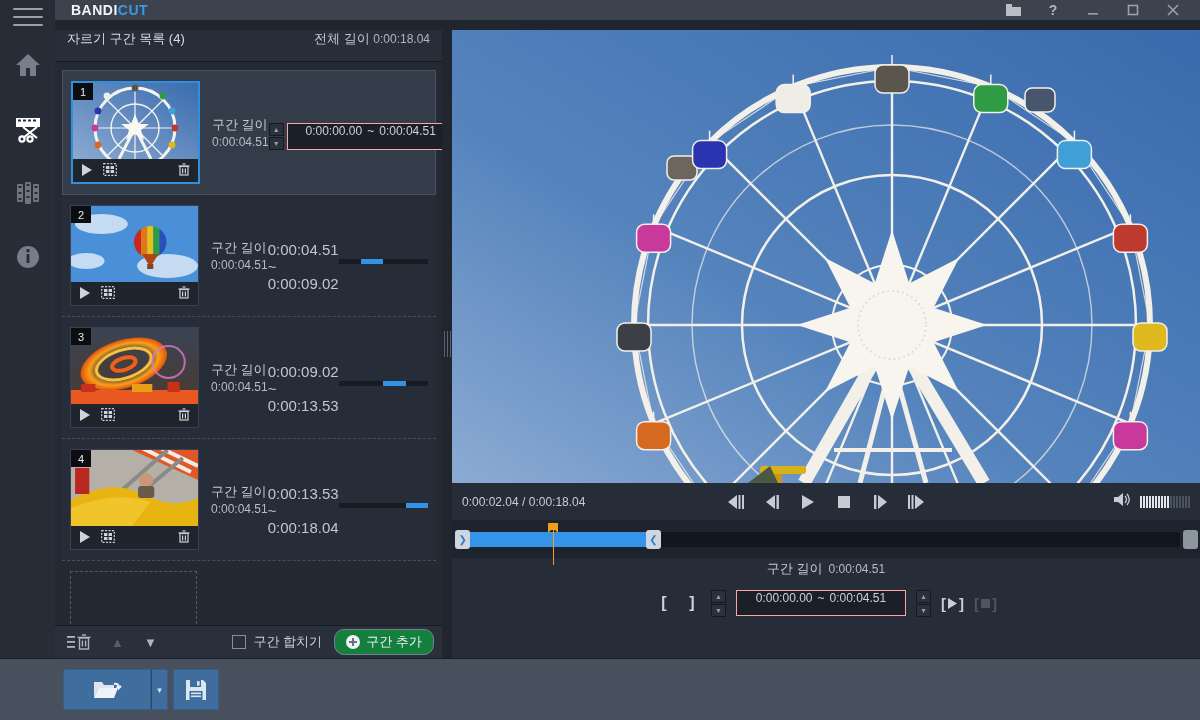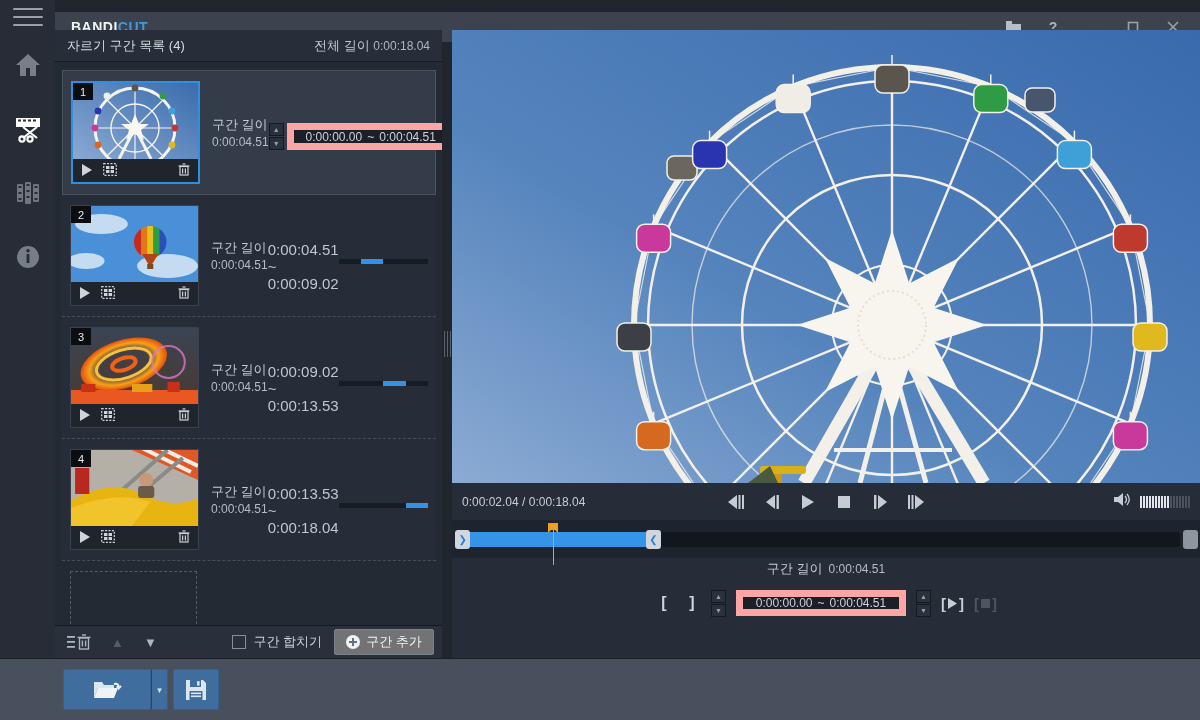--- a/index.html
+++ b/index.html
@@ -1,21 +1,21 @@
 <!DOCTYPE html>
 <html><head>
 <meta charset="utf-8">
 <style>
   * { margin:0; padding:0; box-sizing:border-box; }
   html,body { width:1200px; height:720px; overflow:hidden; background:#20252e;
     font-family:"Liberation Sans","DejaVu Sans",sans-serif; }
   .win { position:relative; width:1200px; height:720px; background:#20252e; }
 
   
-  .topbar { position:absolute; left:55px; top:12px; right:0; height:30px; background:#3c434f;
+  .topbar { position:absolute; left:55px; top:0; right:0; height:20px; background:#3c434f;
     display:flex; align-items:center; }
   .brand { margin-left:16px; font-size:14px; font-weight:700; letter-spacing:.5px; }
   .brand .b1 { color:#f2f4f7; } .brand .b2 { color:#3b9ae1; }
   .topbar-right { margin-left:auto; display:flex; align-items:center; gap:14px; padding-right:14px; }
   .tb-btn { width:26px; height:20px; display:flex; align-items:center; justify-content:center;
     color:#aeb5bf; font-size:13px; cursor:default; }
   .tb-help { font-weight:700; font-size:14px; }
 
   
   .sidebar { position:absolute; left:0; top:0; width:55px; height:720px; background:#272c36;
@@ -24,21 +24,21 @@
     justify-content:space-between; }
   .hamburger span { display:block; height:2px; background:#99a0a9; border-radius:1px; }
   .side-icons { margin-top:24px; display:flex; flex-direction:column; align-items:center; gap:34px; }
   .side-ic { width:30px; height:30px; display:flex; align-items:center; justify-content:center; }
   .side-gear { position:absolute; bottom:12px; left:0; width:55px; display:flex; justify-content:center;
     font-size:24px; color:#8a919c; }
 
   
   .left-panel { position:absolute; left:55px; top:30px; width:387px; bottom:62px; background:#242a34;
     display:flex; flex-direction:column; }
-  .lp-header { height:32px; display:flex; align-items:center; padding:0 12px; background:#272e39;
+  .lp-header { height:32px; display:flex; padding:0 12px; background:#272e39;
     border-bottom:1px solid #161a21; }
   .lp-title { color:#d6dbe2; font-size:13px; }
   .lp-total { margin-left:auto; color:#c3c9d2; font-size:13px; }
   .lp-total b { font-weight:400; color:#aeb6c1; font-size:12px; }
   .lp-list { flex:1; padding:8px 6px 0 7px; overflow:hidden; }
 
   .seg-item { display:flex; padding:10px 8px; border-bottom:1px dashed #454d59; background:#272d38; }
   .seg-item.selected { background:#343c49; border:1px solid #49525f; border-bottom:1px solid #49525f; }
   .thumb-wrap { position:relative; width:129px; flex:0 0 129px; }
   .thumb { position:relative; width:129px; border:1px solid #3a4150; }
@@ -51,37 +51,37 @@
   .num-badge { position:absolute; left:0; top:0; min-width:20px; height:17px; background:#0b0d11;
     color:#e8ebef; font-size:11px; display:flex; align-items:center; justify-content:center; padding:0 4px; z-index:2; }
   .seg-right { flex:1; margin-left:12px; display:flex; flex-direction:row; align-items:center; justify-content:center; }
   .seg-len { color:#c6ccd4; font-size:13px; }
   .seg-len .v { color:#b4bcc6; font-size:12px; }
   .seg-range { margin-top:22px; color:#bfc6d0; font-size:15px; }
   .seg-field-row { margin-top:8px; display:flex; align-items:center; gap:3px; }
   .stepper { display:flex; flex-direction:column; gap:1px; }
   .stepper .st { width:15px; height:13px; background:#2a313d; border:1px solid #151922; color:#969ea9;
     font-size:7px; line-height:11px; text-align:center; }
-  .time-field { width:168px; height:27px; background:#1a1f28; border:7px solid #fca5a5; color:#ccd2da;
-    font-size:12px; display:flex; align-items:center; justify-content:center; gap:5px; }
+  .time-field { width:168px; height:27px; background:#1a1f28; border:1px solid #fca5a5; color:#ccd2da;
+    font-size:12px; display:flex; justify-content:center; gap:5px; }
   .seg-bar { position:relative; margin-top:12px; width:100%; height:5px; background:#171b22; }
   .seg-item.selected .seg-bar { margin-top:9px; }
   .seg-bar .fill { position:absolute; top:0; height:5px; background:#3392e4; }
 
   .placeholder { margin:10px 0 0 8px; width:127px; height:68px; border:1px dashed #525a66; }
 
   .lp-toolbar { height:33px; background:#2a303b; border-top:1px solid #161a21; display:flex;
     align-items:center; padding:0 8px 0 12px; }
   .lp-tool { display:flex; align-items:center; }
   .chev { font-size:13px; color:#aeb5bf; margin-left:20px; font-weight:700; }
   .chev.dim { color:#555d6a; }
   .merge-wrap { margin-left:auto; display:flex; align-items:center; gap:7px; margin-right:12px; }
   .checkbox { width:14px; height:14px; border:1px solid #868e9a; background:transparent; }
   .merge-label { color:#ccd2da; font-size:13px; }
-  .add-btn { width:100px; height:26px; background:#737373; border:1px solid #78808e; border-radius:2px;
+  .add-btn { width:100px; height:26px; background:#15803d; border:1px solid #78808e; border-radius:10px;
     color:#f0f3f6; font-size:13px; display:flex; align-items:center; justify-content:center; gap:6px; }
 
   
   .resizer { position:absolute; left:442px; top:30px; width:10px; bottom:62px; display:flex;
     align-items:center; justify-content:center; }
   .grip { display:flex; gap:2px; }
   .grip span { display:block; width:1px; height:26px; background:#5a6270; }
 
   
   .right-panel { position:absolute; left:452px; top:30px; right:0; bottom:62px; background:#262d39;

